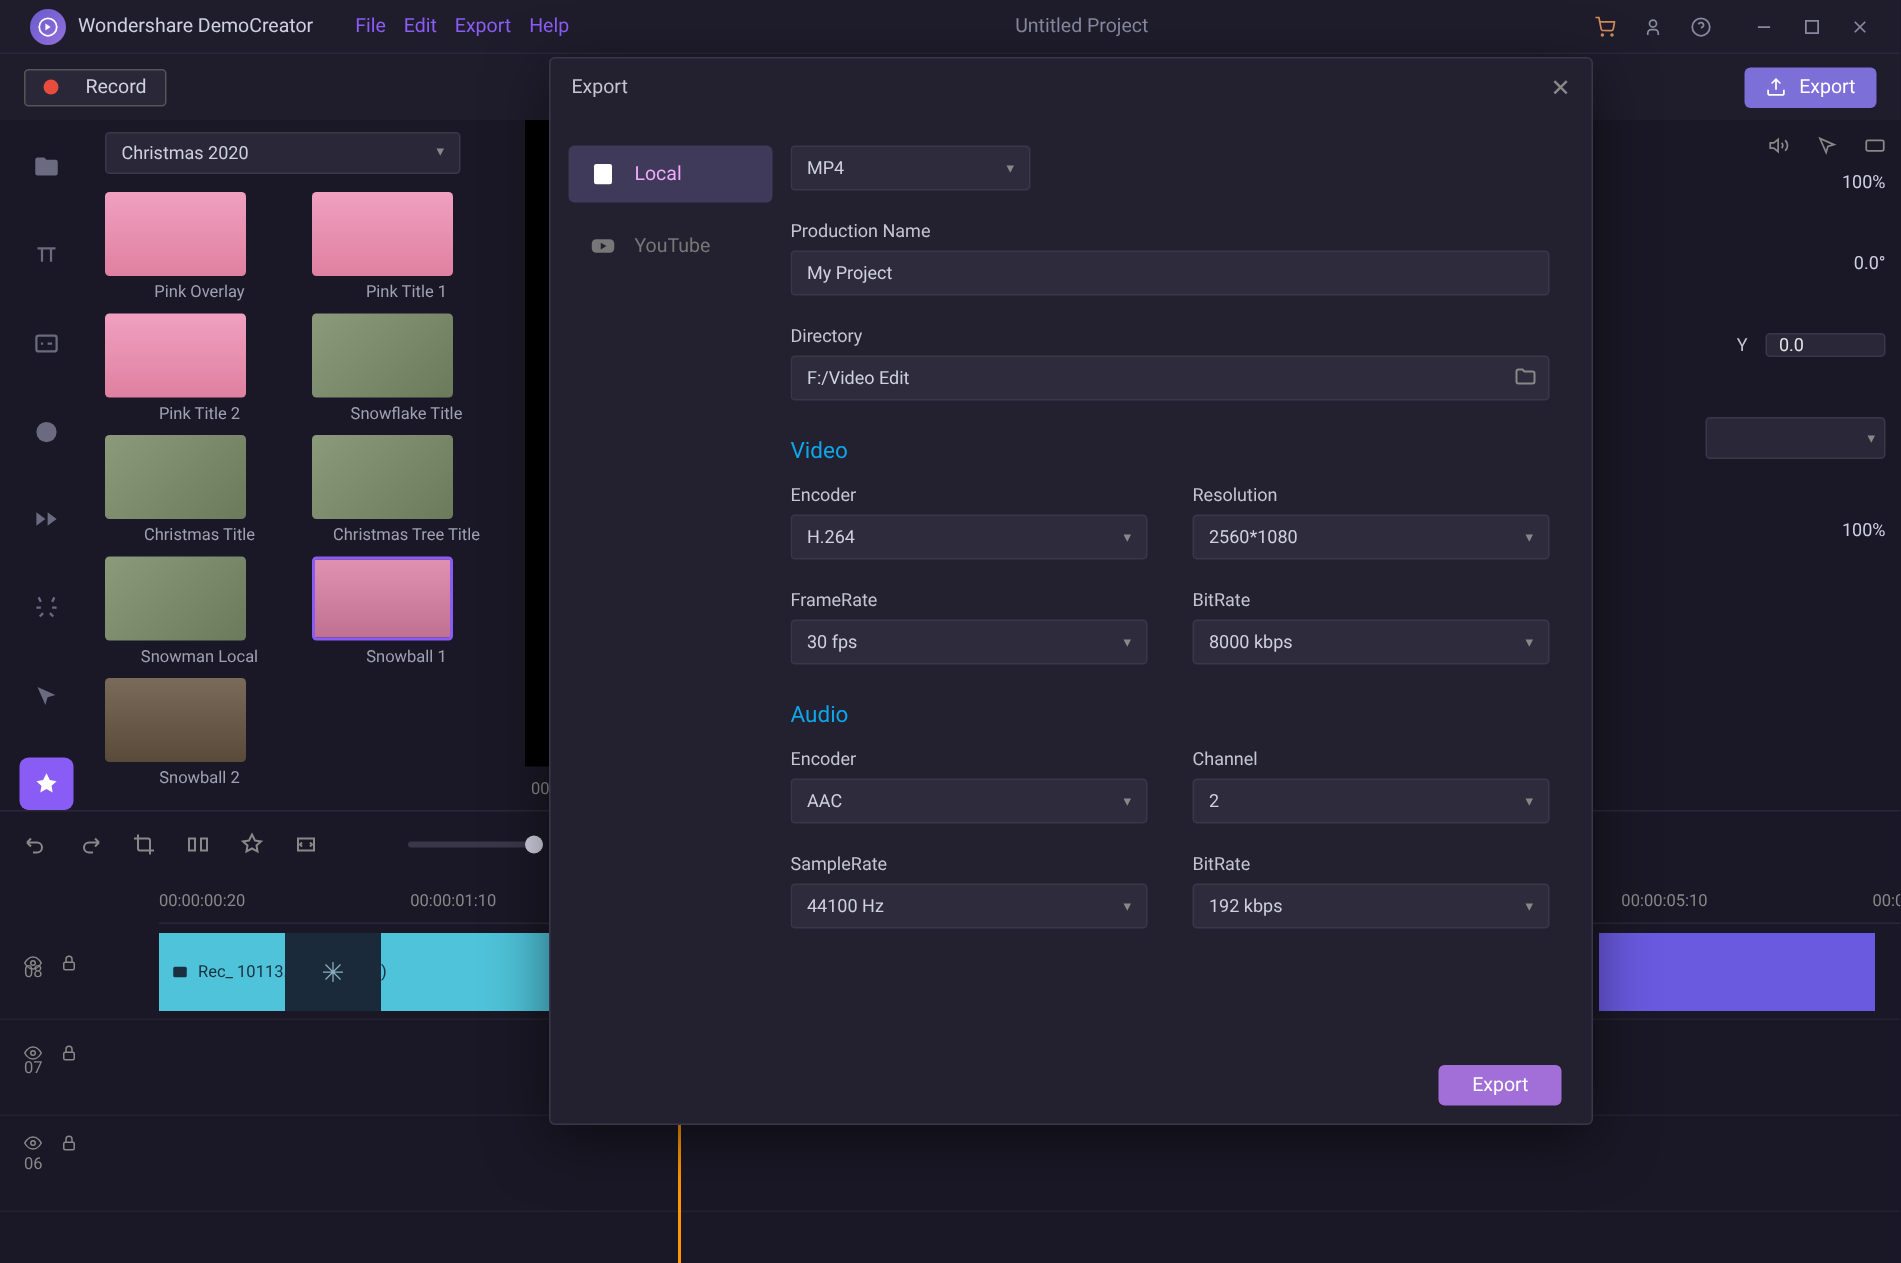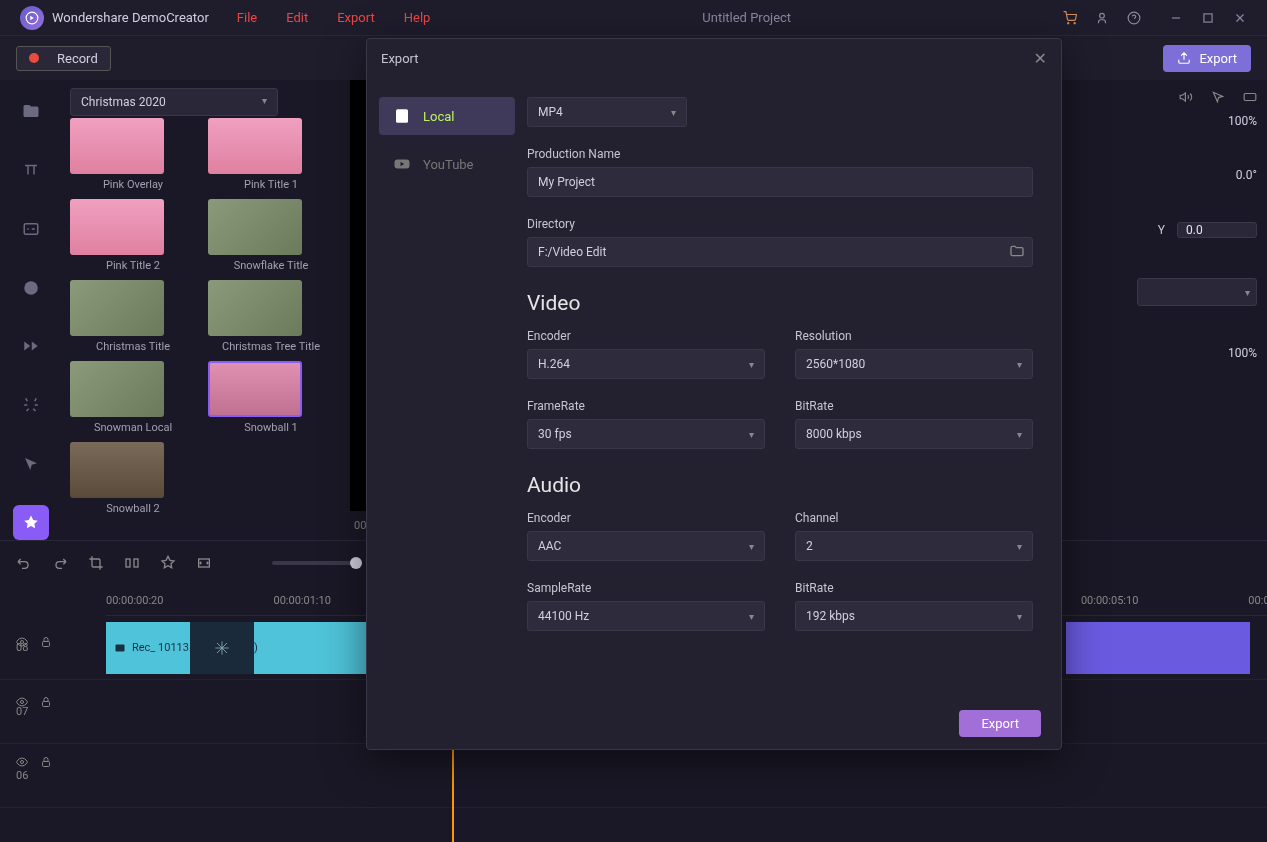--- a/index.html
+++ b/index.html
@@ -3,42 +3,42 @@
 <meta charset="utf-8">
 <style>
 * { box-sizing: border-box; margin: 0; padding: 0; font-family: -apple-system, BlinkMacSystemFont, "Segoe UI", Roboto, sans-serif; }
 body { background: #1a1a2e; color: #c5c5d0; font-size: 12px; overflow: hidden; width: 1267px; height: 842px; position: relative; }
 
 
 .titlebar { height: 36px; background: #1f1d2c; display: flex; align-items: center; padding: 0 20px; border-bottom: 1px solid #2a2838; }
 .logo { width: 24px; height: 24px; border-radius: 50%; background: linear-gradient(135deg,#6a5acd,#9370db); display: flex; align-items: center; justify-content: center; margin-right: 8px; }
 .logo svg { width: 14px; height: 14px; }
 .app-name { color: #d0d0e0; font-size: 13px; margin-right: 28px; }
-.menu { display: flex; gap: 29px; color: #ef4444; font-size: 13px; }
+.menu { display: flex; gap: 12px; color: #8b5cf6; font-size: 13px; }
 .menu span { cursor: pointer; }
 .titlebar-center { flex: 1; text-align: center; color: #8888a0; font-size: 13px; }
 .titlebar-right { display: flex; gap: 18px; align-items: center; color: #8888a0; }
 .titlebar-right svg { width: 14px; height: 14px; }
 .win-controls { display: flex; gap: 18px; margin-left: 10px; }
 
 
 .secondbar { height: 44px; background: #1f1d2c; display: flex; align-items: center; padding: 0 16px; justify-content: space-between; }
 .record-btn { border: 1px solid #555; background: #2a2838; color: #d0d0e0; padding: 4px 12px; border-radius: 3px; display: flex; align-items: center; gap: 18px; font-size: 13px; cursor: pointer; }
 .record-dot { width: 10px; height: 10px; border-radius: 50%; background: #e74c3c; }
 .export-btn-top { background: #7c6fd8; color: #fff; padding: 6px 14px; border-radius: 4px; display: flex; align-items: center; gap: 8px; font-size: 13px; cursor: pointer; }
 
 
 .main { display: flex; height: 460px; background: #1a1826; }
 .sidebar { width: 62px; background: #1a1826; display: flex; flex-direction: column; align-items: center; padding-top: 14px; gap: 24px; }
 .sidebar-item { width: 36px; height: 36px; display: flex; align-items: center; justify-content: center; border-radius: 6px; color: #6a6a80; cursor: pointer; }
 .sidebar-item.active { background: #8a5cf6; color: #fff; }
 .sidebar-item svg { width: 18px; height: 18px; }
 
 .library { width: 280px; background: #1a1826; padding: 8px; overflow: hidden; }
-.lib-select { width: 208px; background: #2a2838; border: 1px solid #3a3848; color: #d0d0e0; padding: 6px 10px; border-radius: 3px; font-size: 12px; display: flex; justify-content: space-between; align-items: flex-start; margin-bottom: 2px; cursor: pointer; }
+.lib-select { width: 237px; background: #2a2838; border: 1px solid #3a3848; color: #d0d0e0; padding: 6px 10px; border-radius: 3px; font-size: 12px; display: flex; justify-content: space-between; align-items: flex-start; margin-bottom: 12px; cursor: pointer; }
 .lib-grid { display: grid; grid-template-columns: repeat(2, 1fr); gap: 8px 12px; }
 .lib-item { text-align: center; }
 .thumb { width: 94px; height: 56px; background: linear-gradient(135deg,#8a9a7a,#6a7a5a); border-radius: 3px; margin-bottom: 4px; position: relative; overflow: hidden; }
 .thumb.pink { background: linear-gradient(180deg,#f0a0c0,#e080a0); }
 .thumb.selected { border: 2px solid #8a5cf6; }
 .lib-label { font-size: 11px; color: #a0a0b0; white-space: nowrap; overflow: hidden; text-overflow: ellipsis; }
 
 .preview { flex: 1; background: #1a1826; display: flex; flex-direction: column; }
 .preview-video { flex: 1; background: #000; margin: 0 8px 8px 8px; }
 
@@ -65,30 +65,30 @@
 .clip-dark { position: absolute; left: 190px; width: 64px; height: 52px; background: #1a2a3a; display: flex; align-items: center; justify-content: center; }
 .clip-purple { position: absolute; left: 1066px; width: 184px; height: 52px; background: #6a5ae0; }
 
 
 .overlay { position: absolute; inset: 0; background: rgba(0,0,0,0); pointer-events: none; }
 .modal { position: absolute; left: 366px; top: 38px; width: 696px; height: 712px; background: #232130; border: 1px solid #3a3848; border-radius: 4px; box-shadow: 0 10px 40px rgba(0,0,0,.5); pointer-events: auto; display: flex; flex-direction: column; }
 .modal-header { height: 38px; display: flex; align-items: center; justify-content: space-between; padding: 0 14px; color: #c5c5d0; font-size: 13px; }
 .modal-body { flex: 1; display: flex; }
 .modal-side { width: 160px; padding: 20px 12px; }
 .export-tab { display: flex; align-items: center; gap: 12px; padding: 10px 14px; border-radius: 4px; font-size: 13px; cursor: pointer; margin-bottom: 10px; }
-.export-tab.active { background: #3f3a5a; color: #bef264; }
+.export-tab.active { background: #3f3a5a; color: #f0abfc; }
 .export-tab svg { width: 18px; height: 18px; }
 .modal-main { flex: 1; padding: 20px 28px 16px 0; overflow: auto; }
 .field-label { font-size: 12px; color: #c5c5d0; margin-bottom: 6px; }
 .field-input { width: 100%; background: #2e2c3c; border: 1px solid #3a3848; color: #d0d0e0; padding: 7px 10px; border-radius: 3px; font-size: 12px; }
 .field-select { display: flex; justify-content: space-between; align-items: center; cursor: pointer; }
 .field-group { margin-bottom: 20px; }
 .field-row { display: flex; gap: 30px; }
 .field-col { flex: 1; }
-.section-title { font-size: 21px; color: #e5e5e5; margin: 24px 0 14px 0; }
+.section-title { font-size: 15px; color: #0ea5e9; margin: 24px 0 14px 0; }
 .dir-input { position: relative; }
 .dir-icon { position: absolute; right: 8px; top: 6px; }
 .modal-footer { padding: 12px 20px; display: flex; justify-content: flex-end; }
 .export-confirm { background: #a26fd8; color: #fff; padding: 6px 22px; border-radius: 4px; font-size: 13px; cursor: pointer; border: none; }
 .chev { font-size: 10px; color: #888; }
 .close-x { cursor: pointer; font-size: 16px; color: #888; }
 
 .short-select { width: 160px; }
 </style>
 </head>

